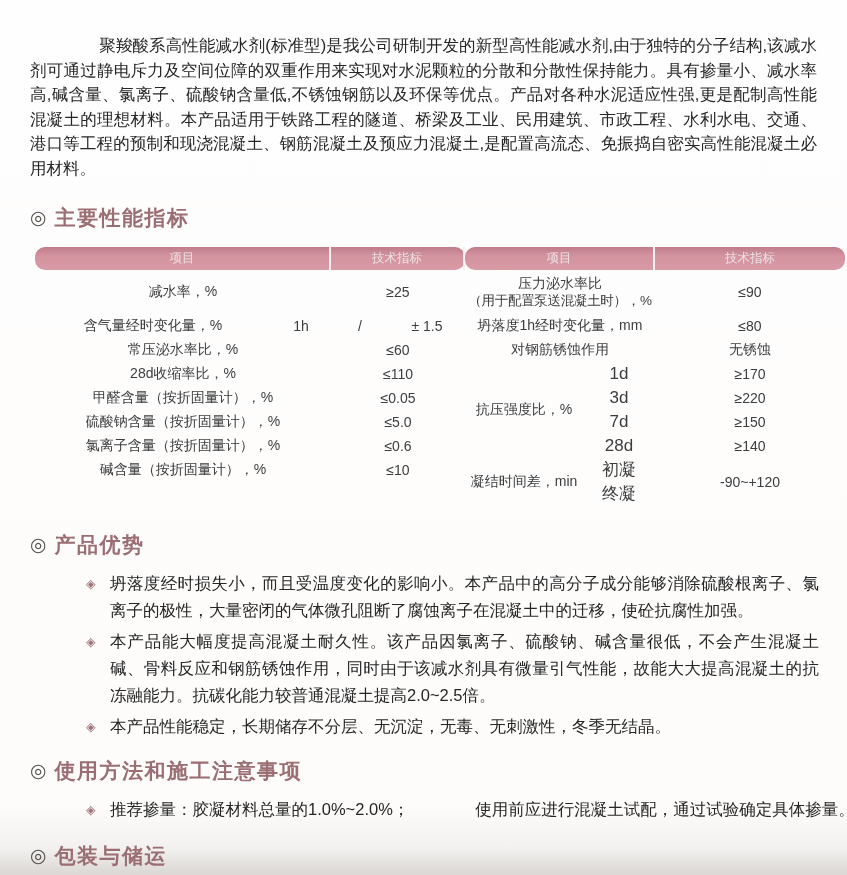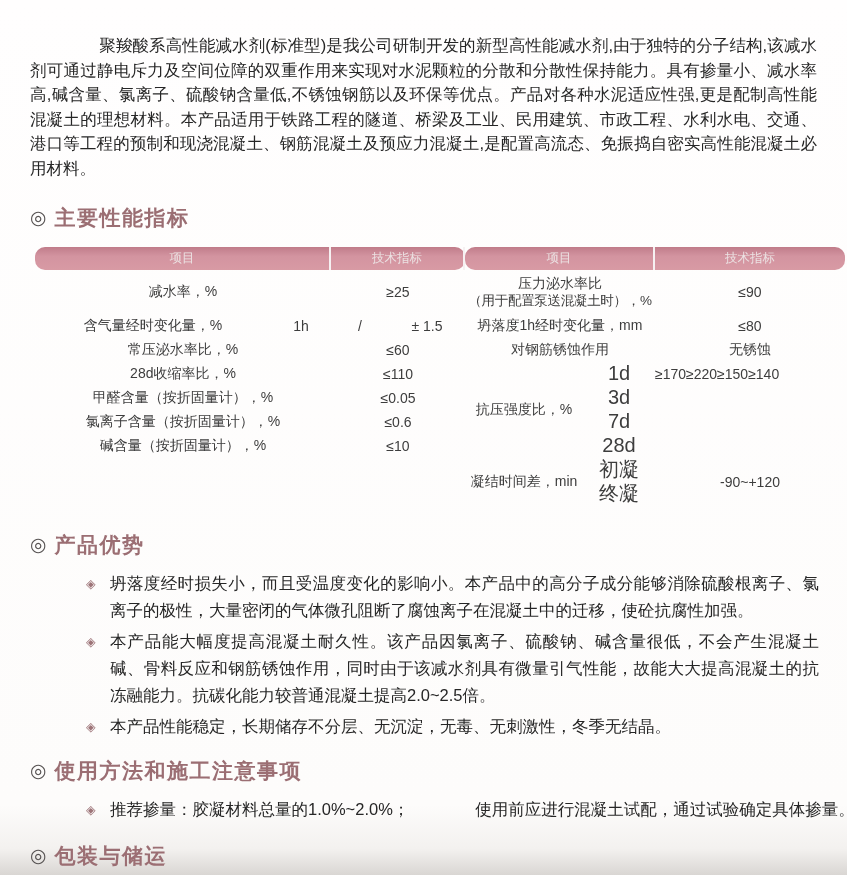--- a/index.html
+++ b/index.html
@@ -49,22 +49,22 @@
   .time-cell{width:60px;display:flex;align-items:center;justify-content:center;}
   .label-flex{flex:1;display:flex;align-items:center;justify-content:center;white-space:nowrap;}
   .slash-cell{width:58px;display:flex;align-items:center;justify-content:center;}
   .pm-cell{flex:1;display:flex;align-items:center;justify-content:center;}
   
   .group{display:flex;}
   .g96{height:96px;}
   .g48{height:48px;}
   .g-label{width:118px;display:flex;align-items:center;justify-content:center;font-size:14px;color:#3d3d3d;white-space:nowrap;}
   .g-subs{width:72px;display:flex;flex-direction:column;}
-  .g-subs .cell{height:24px;font-size:20px;color:#3d3d3d;}
-  .g-vals{width:190px;display:flex;flex-direction:row;}
+  .g-subs .cell{height:24px;font-size:17px;color:#3d3d3d;}
+  .g-vals{width:190px;display:flex;flex-direction:column;}
   .g-vals .cell{height:24px;font-size:14px;color:#3d3d3d;}
   .g-val-center{width:190px;display:flex;align-items:center;justify-content:center;font-size:14px;color:#3d3d3d;}
   
   .bullet{display:flex;margin:0 28px 0 86px;}
   .diamond{width:24px;flex:none;color:#9d7478;font-size:12.5px;padding-top:6px;}
   .btext{flex:1;font-size:16.5px;line-height:27px;color:#262626;text-align:justify;}
   .b1{margin-top:11px;}
   .b2{margin-top:4px;}
   .b3{margin-top:4px;}
   .usage-gap{display:inline-block;width:66px;}
@@ -109,20 +109,24 @@
       </div>
       <div class="tr h24">
         <div class="cell lc1">28d收缩率比，%</div>
         <div class="cell lc2">≤110</div>
       </div>
       <div class="tr h24">
         <div class="cell lc1">甲醛含量（按折固量计），%</div>
         <div class="cell lc2">≤0.05</div>
       </div>
       <div class="tr h24">
+        <div class="cell lc1">硫酸钠含量（按折固量计），%</div>
+        <div class="cell lc2">≤5.0</div>
+      </div>
+      <div class="tr h24">
         <div class="cell lc1">氯离子含量（按折固量计），%</div>
         <div class="cell lc2">≤0.6</div>
       </div>
       <div class="tr h24">
         <div class="cell lc1">碱含量（按折固量计），%</div>
         <div class="cell lc2">≤10</div>
       </div>
     </div>
 
     <div class="t-right">

